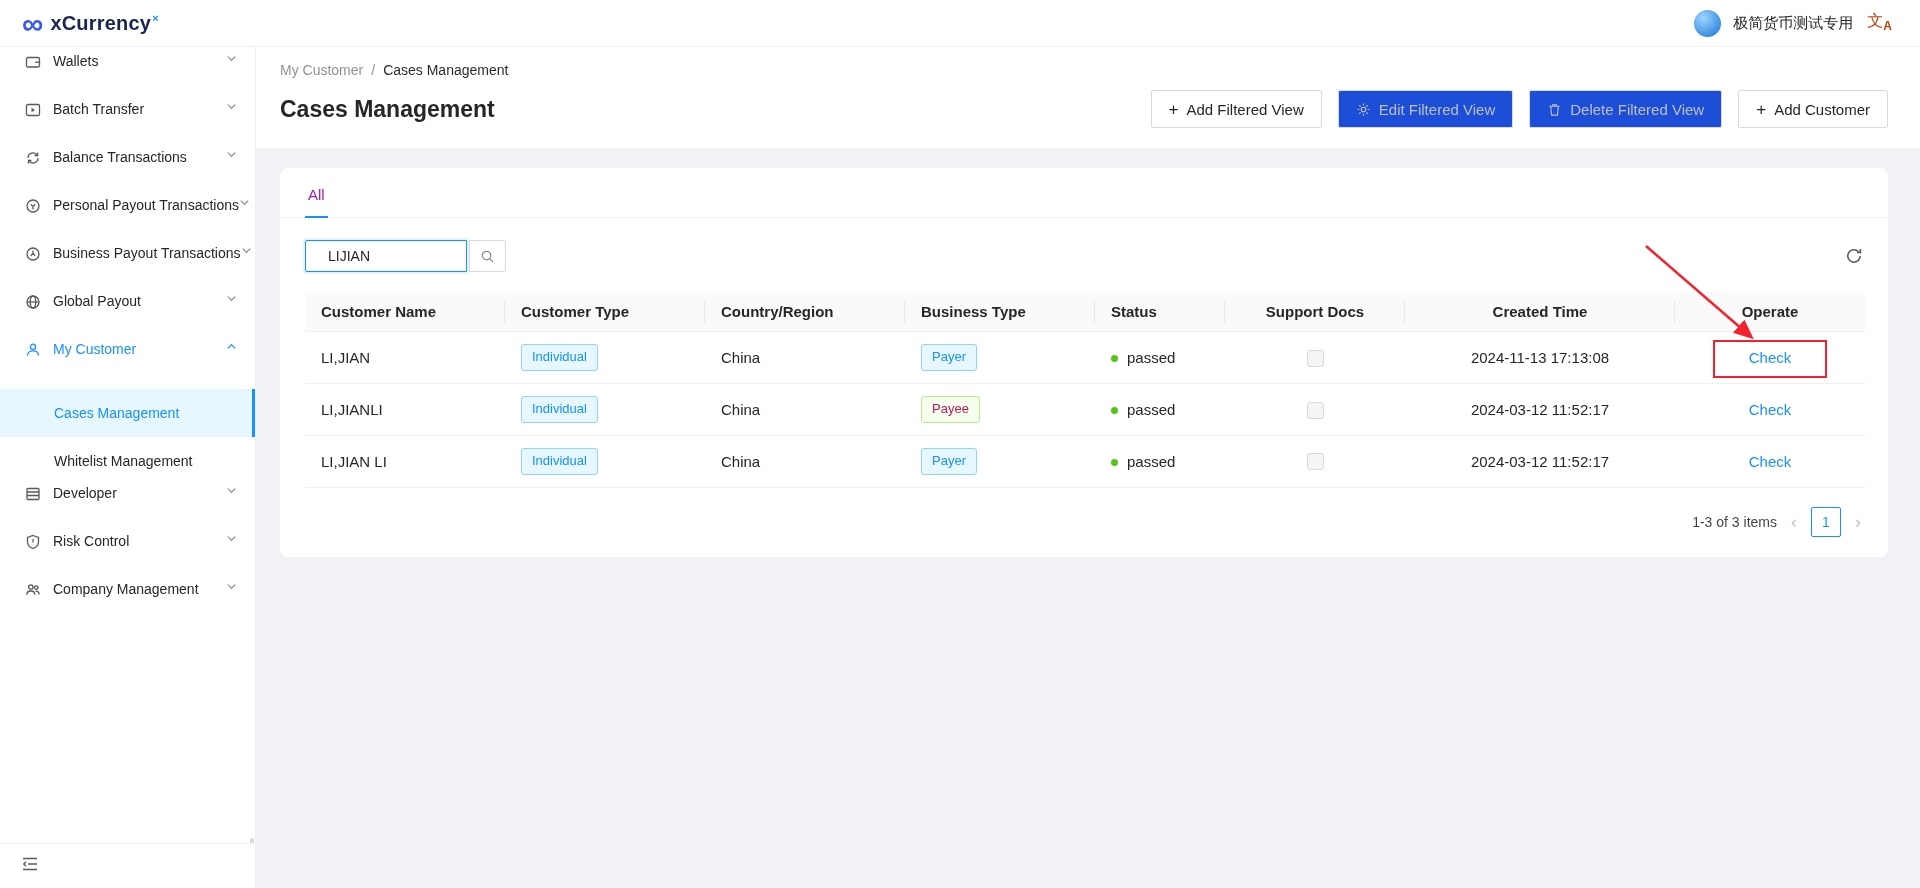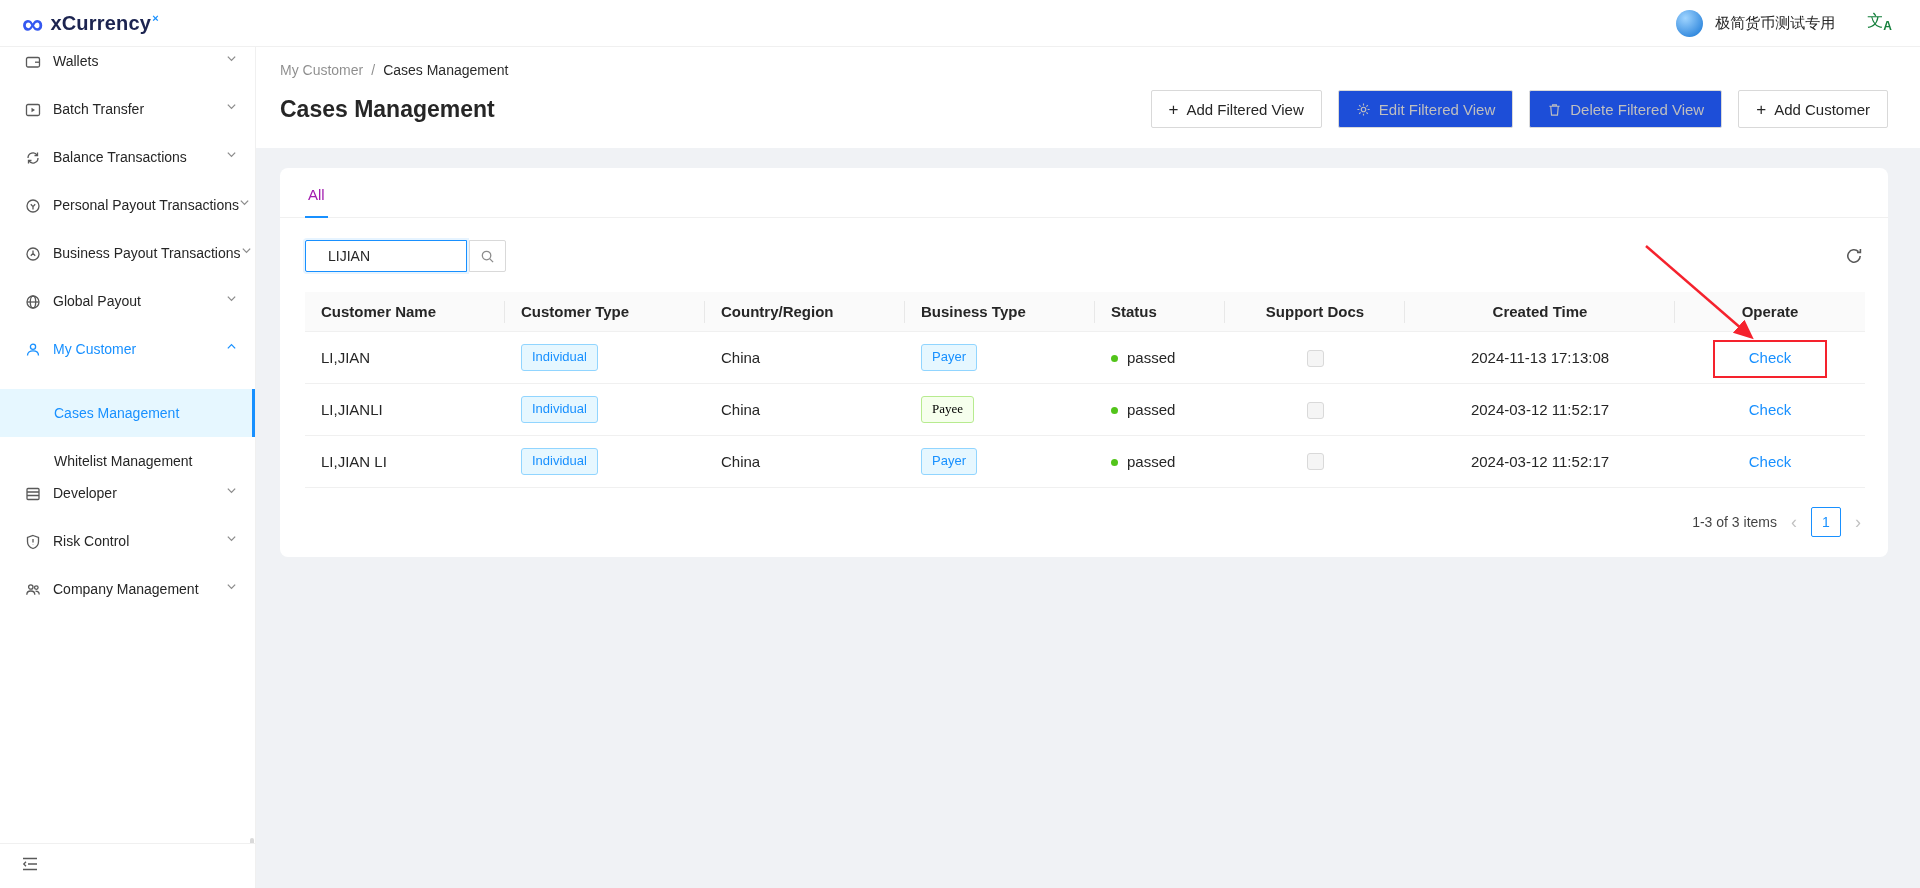--- a/index.html
+++ b/index.html
@@ -8,21 +8,21 @@
 
   
   .topbar { height:47px; background:#fff; border-bottom:1px solid #f0f0f0; display:flex; align-items:center; padding:0 28px 0 22px; }
   .logo { display:flex; align-items:center; gap:7px; cursor:pointer; }
   .logo-infinity { font-size:30px; font-weight:700; color:#3558f0; line-height:0.9; }
   .logo-text { font-size:20px; font-weight:700; color:#1c2450; letter-spacing:.2px; }
   .logo-mark { color:#1890ff; font-size:11px; vertical-align:super; margin-left:1px; }
   .topbar-right { margin-left:auto; display:flex; align-items:center; gap:12px; }
   .avatar { width:27px; height:27px; border-radius:50%; background:radial-gradient(circle at 35% 30%, #9fd4ff, #1273d4); cursor:pointer; }
   .username { font-size:15px; color:#262626; cursor:pointer; }
-  .translate-icon { margin-left:20px; font-size:16px; color:#15803d; cursor:pointer; line-height:1; }
+  .translate-icon { margin-left:2px; font-size:16px; color:#c2410c; cursor:pointer; line-height:1; }
   .translate-icon .en { font-size:12px; font-weight:700; vertical-align:sub; }
 
   
   .layout { display:flex; height:841px; }
   .sidebar { width:256px; background:#fff; border-right:1px solid #f0f0f0; position:relative; flex:none; padding-top:6px; }
   .side-item { height:48px; display:flex; padding:0 18px 0 24px; font-size:14px; color:#262626; cursor:pointer; }
   .side-icon { width:18px; height:18px; margin-right:11px; color:#595959; display:flex; align-items:center; justify-content:center; flex:none; }
   .side-label { white-space:nowrap; }
   .chev { margin-left:auto; color:#8c8c8c; display:flex; }
   .chev.up svg { transform:rotate(180deg); }
@@ -61,21 +61,21 @@
 
   
   .table-wrap { padding:20px 25px 0; }
   table { width:100%; border-collapse:collapse; table-layout:fixed; }
   th { background:#fafafa; font-weight:600; font-size:15px; color:#262626; text-align:left; padding:11px 16px; position:relative; border-bottom:1px solid #f0f0f0; }
   th:not(:last-child)::after { content:''; position:absolute; right:0; top:50%; transform:translateY(-50%); width:1px; height:22px; background:#e8e8e8; }
   td { padding:12px 16px; font-size:15px; color:#262626; border-bottom:1px solid #f0f0f0; }
   .center { text-align:center; }
   .tag { display:inline-block; padding:3px 10px; font-size:13px; border-radius:3px; border:1px solid; line-height:1.45; }
   .tag-blue { color:#1890ff; background:#e6f7ff; border-color:#91d5ff; }
-  .tag-green { color:#000000; background:#f6ffed; border-color:#b7eb8f;font-family:Liberation Serif, serif; }
+  .tag-green { color:#be185d; background:#f6ffed; border-color:#b7eb8f; }
   .dot { width:7px; height:7px; border-radius:50%; background:#52c41a; display:inline-block; margin-right:9px; vertical-align:1px; }
   .cb { -webkit-appearance:none; appearance:none; width:17px; height:17px; border:1px solid #d9d9d9; background:#f5f5f5; border-radius:3px; vertical-align:middle; cursor:pointer; }
   .check-link { color:#1890ff; cursor:pointer; text-decoration:none; font-size:15px; }
 
   
   .operate-cell { position:relative; }
   .annotated-cell::after { content:''; position:absolute; left:calc(50% - 57px); top:calc(50% - 17px); width:110px; height:34px; border:2px solid #f5222d; pointer-events:none; z-index:5; }
   .annotation-arrow { position:absolute; left:calc(50% - 128px); top:-90px; pointer-events:none; z-index:6; overflow:visible; }
 
   

